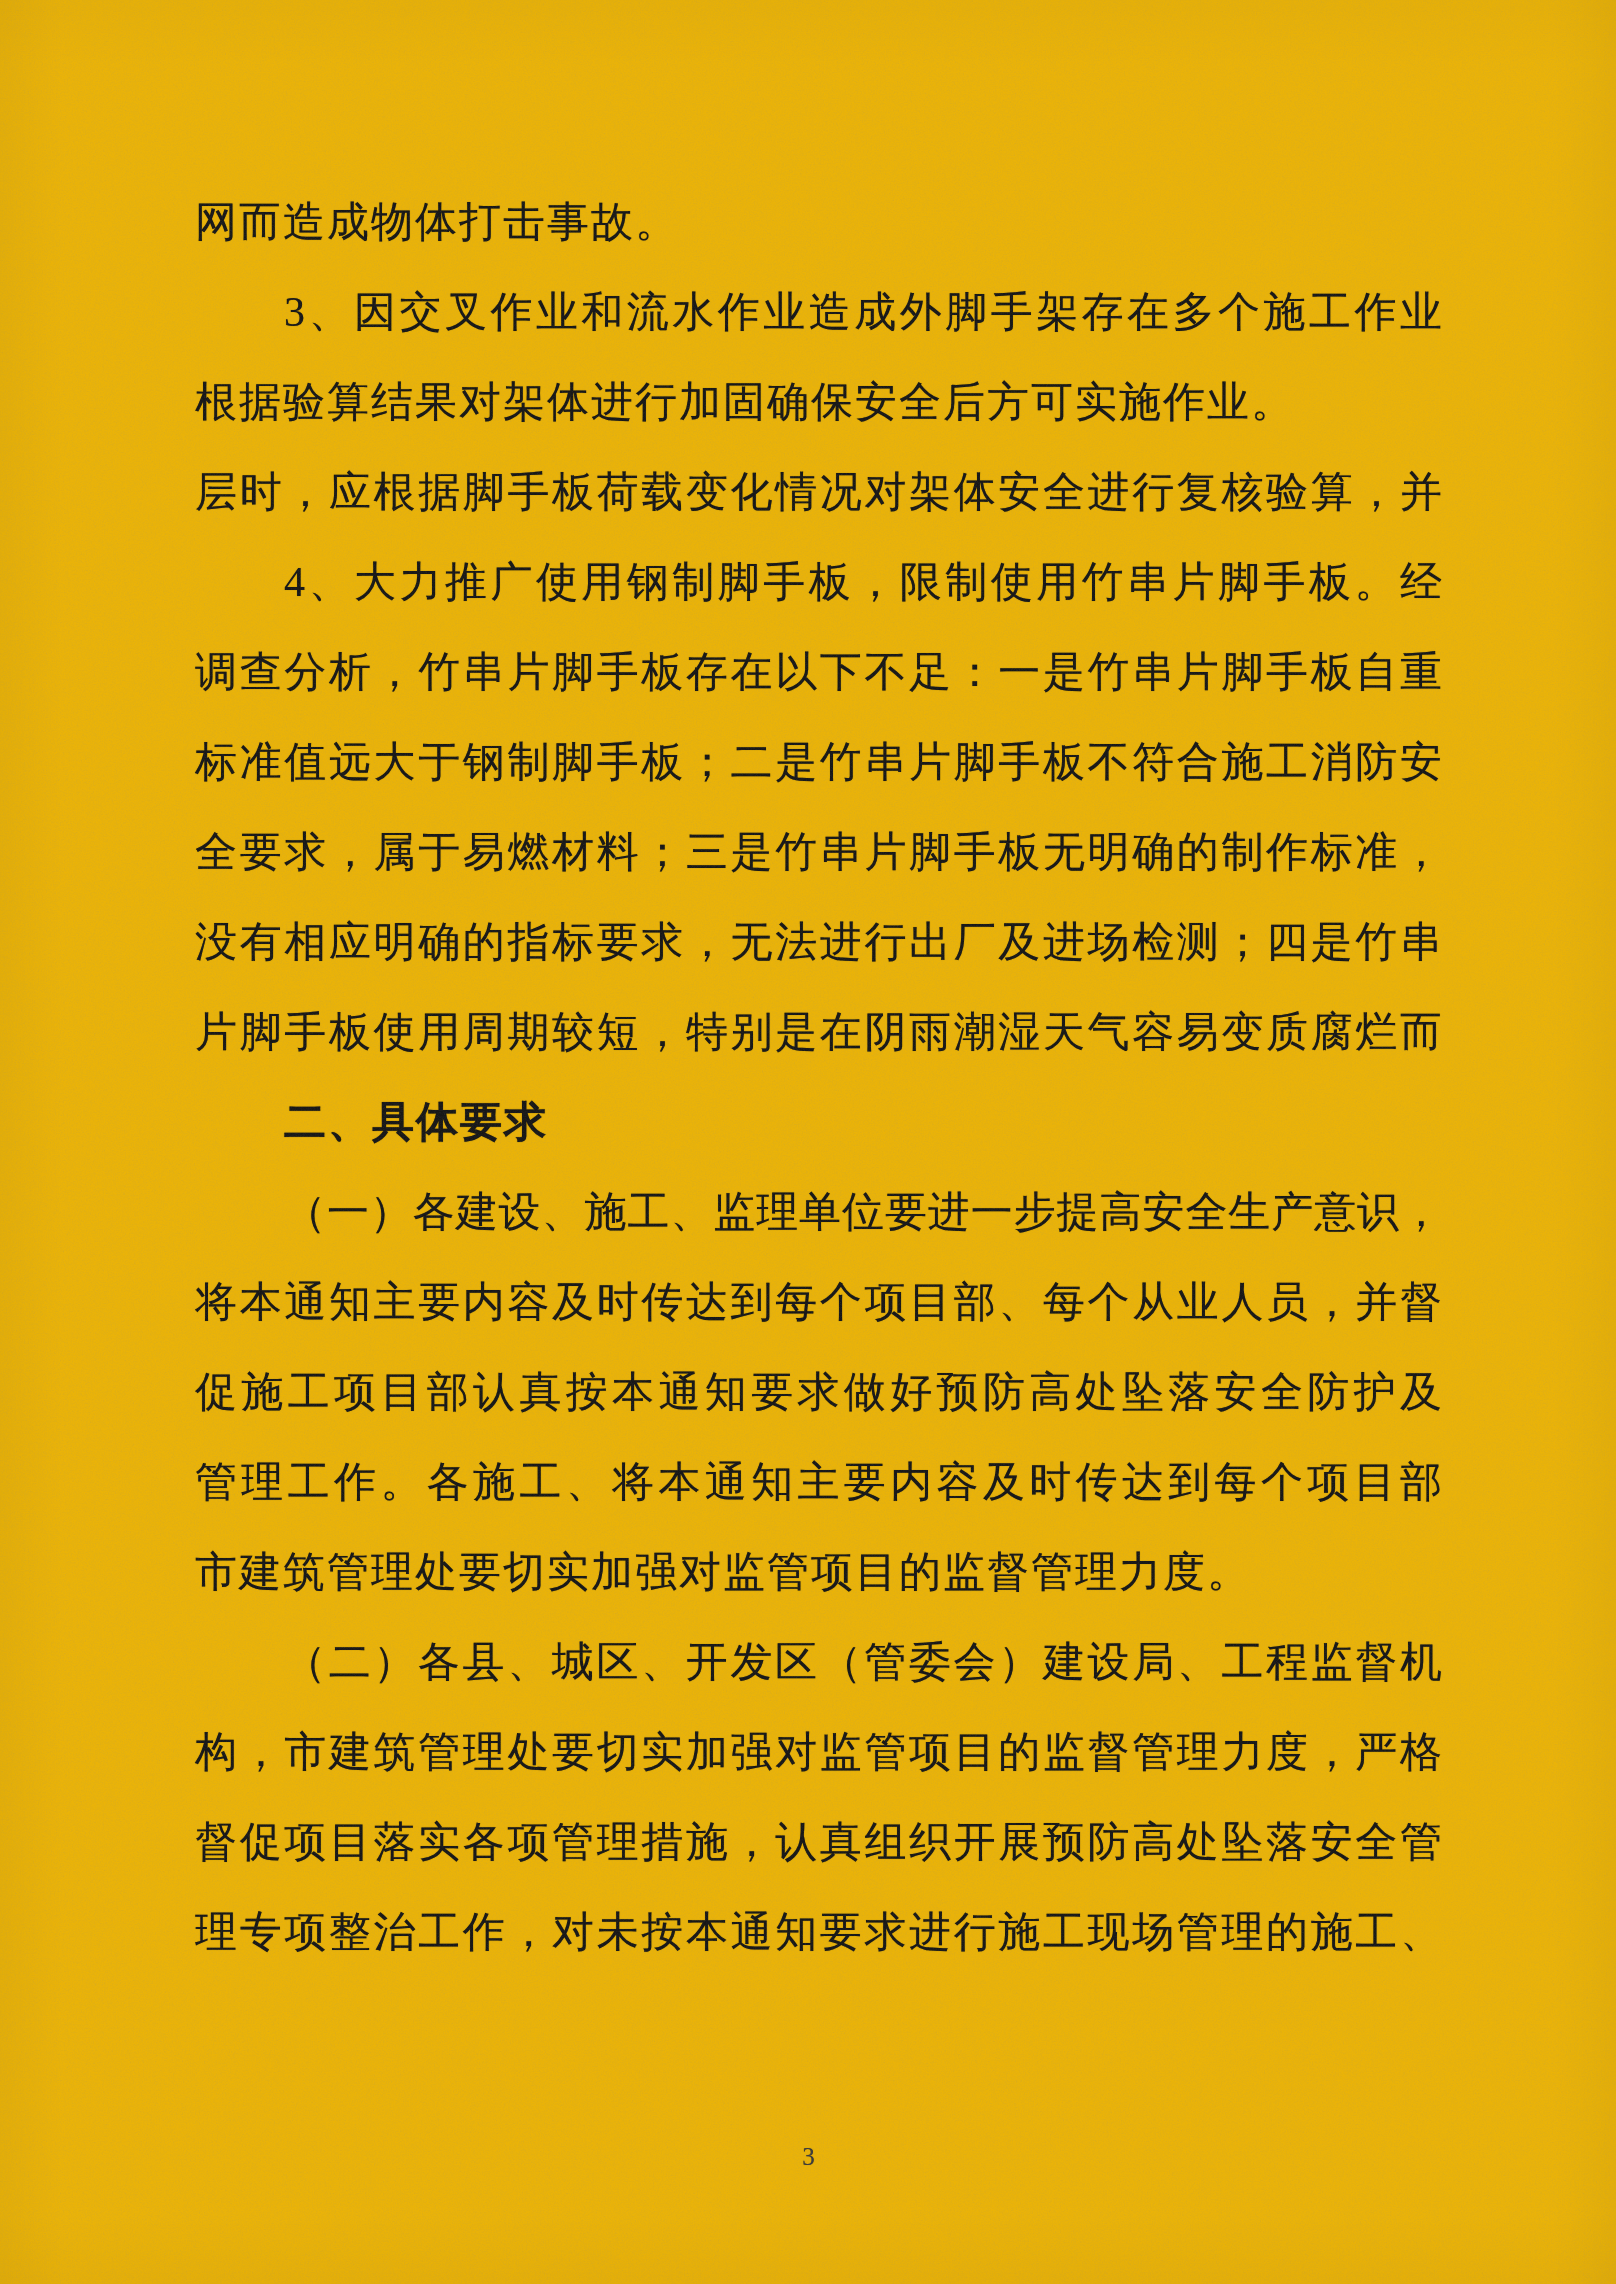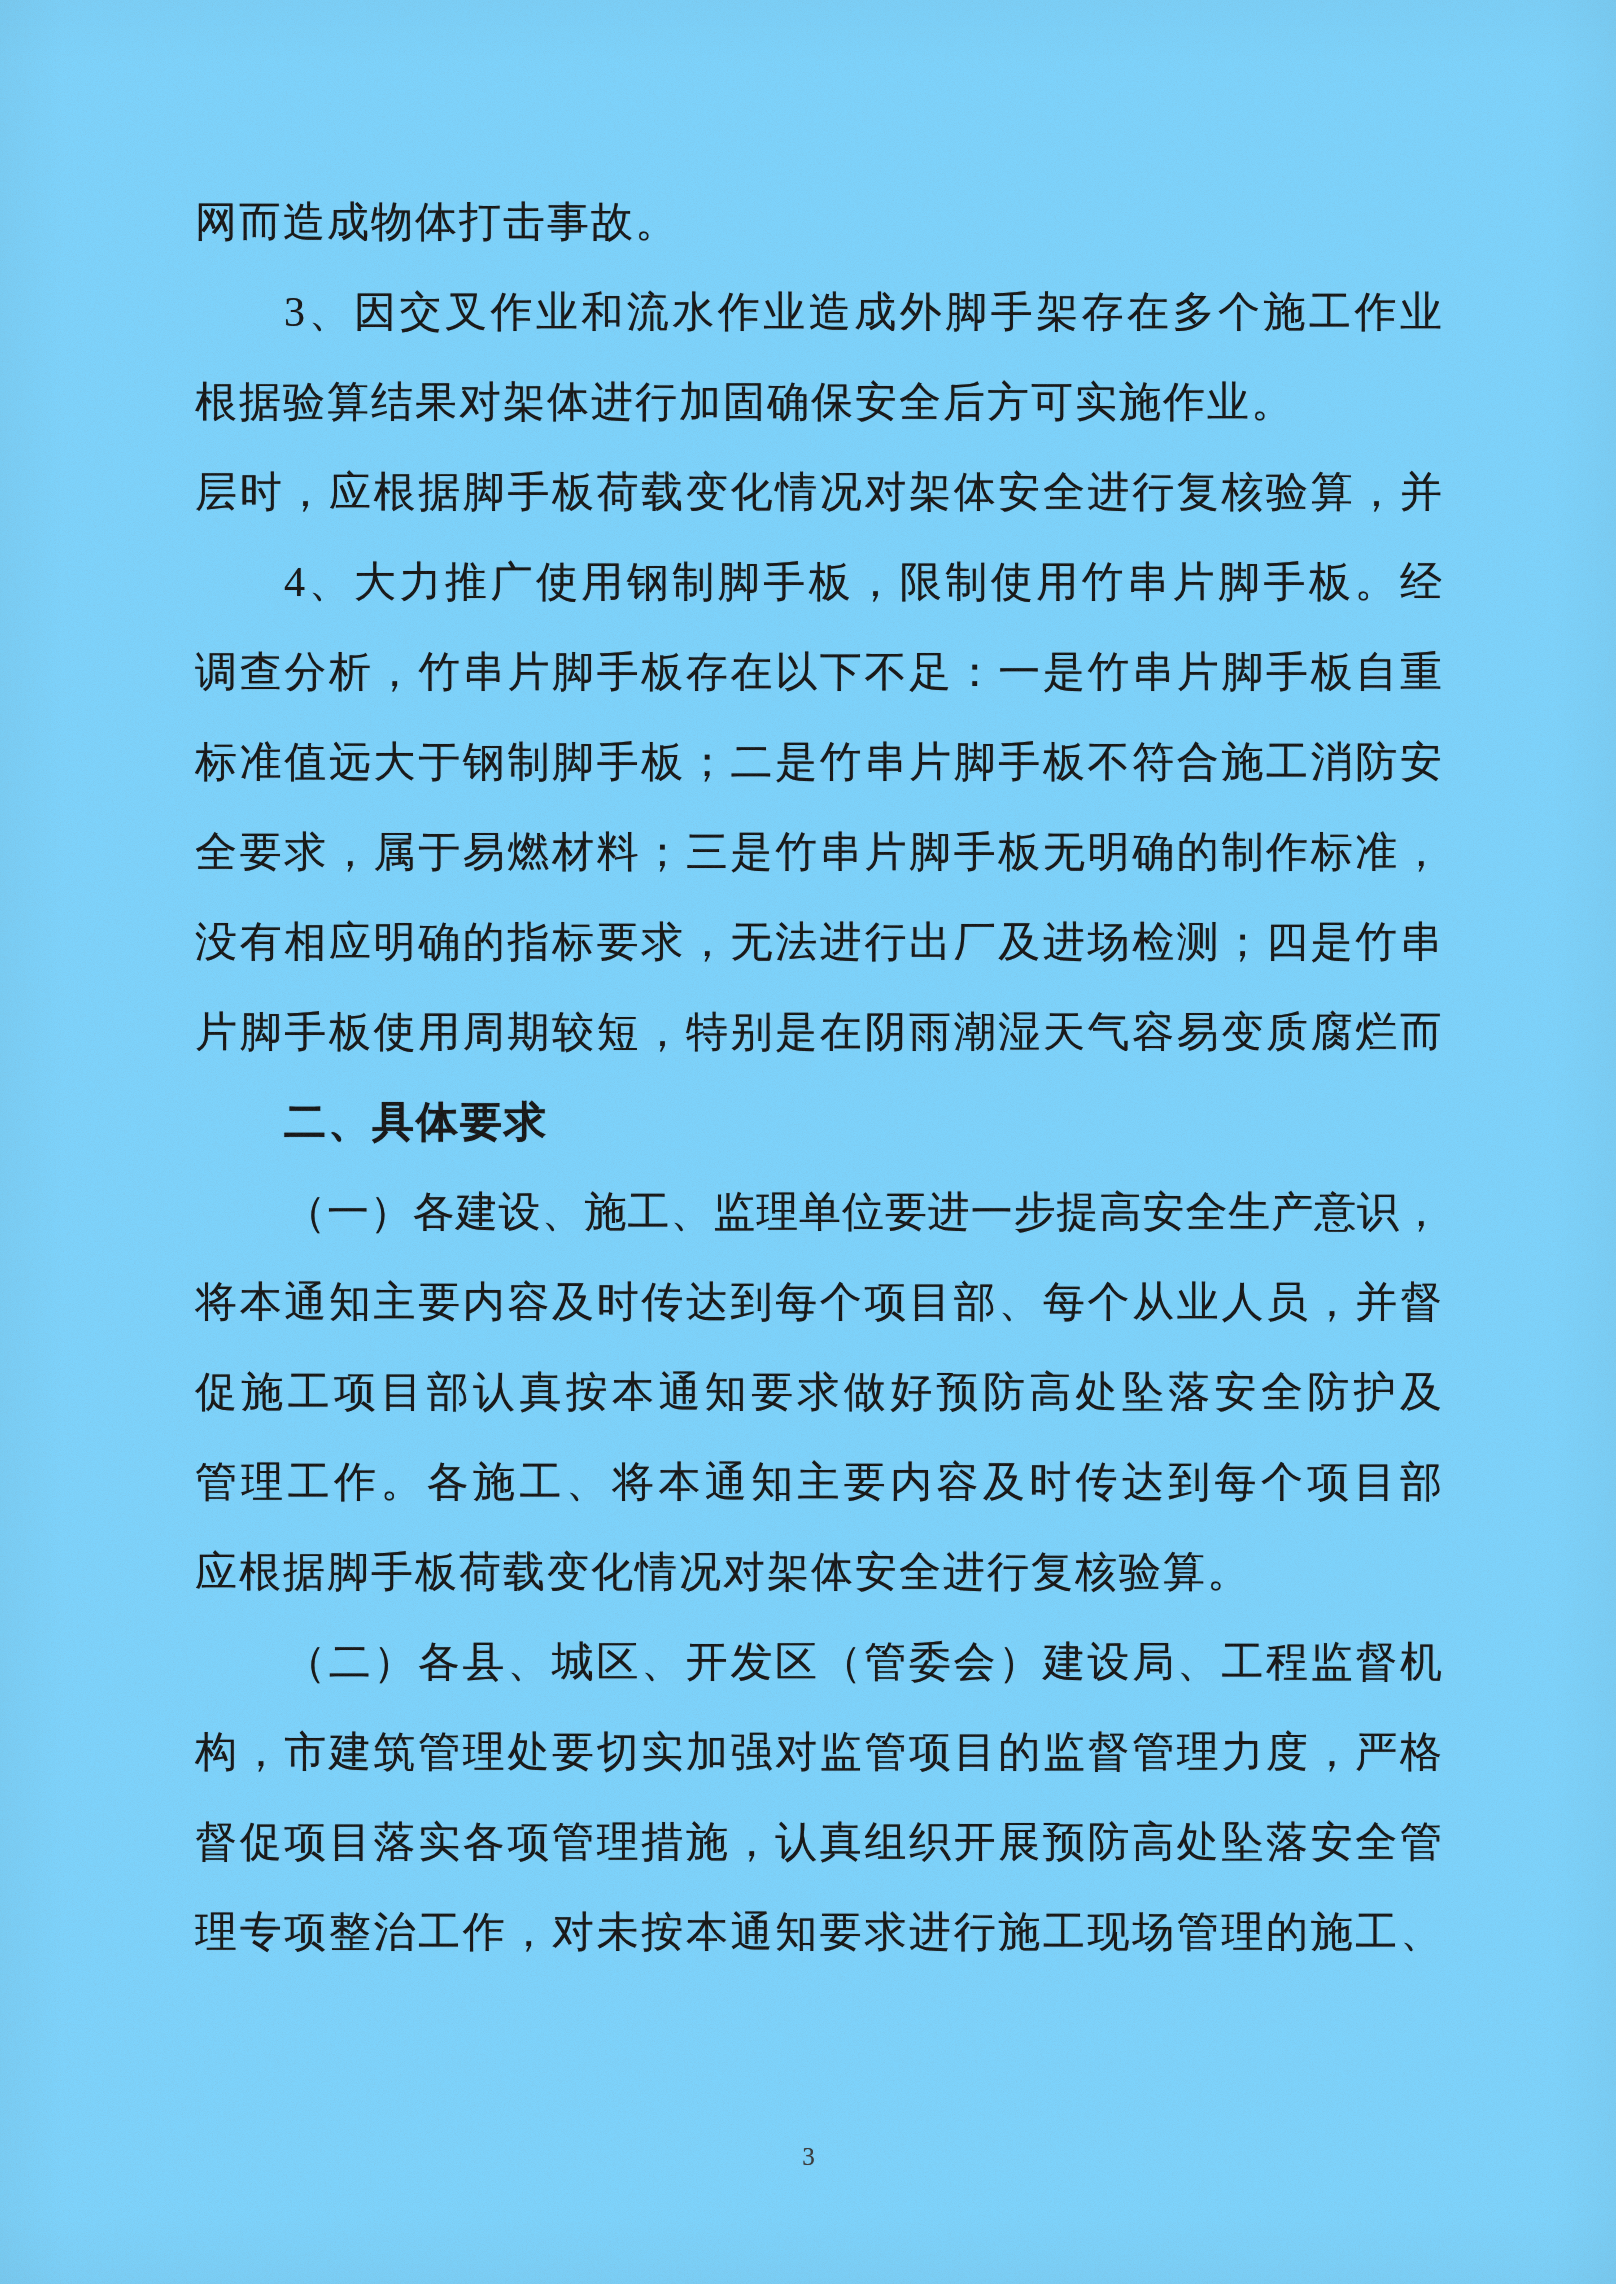--- a/index.html
+++ b/index.html
@@ -4,21 +4,21 @@
 <style>
   html, body {
     margin: 0;
     padding: 0;
     background: #e8e8e6;
   }
   .page {
     position: relative;
     width: 1617px;
     height: 2284px;
-    background: #7dd3fc;
+    background: #eab308;
     overflow: hidden;
     font-family: "Liberation Serif", "DejaVu Serif", serif;
   }
   
   .page::before {
     content: "";
     position: absolute;
     inset: 0;
     background: linear-gradient(90deg, rgba(0,0,0,0.03) 0%, rgba(0,0,0,0) 4%, rgba(0,0,0,0) 96%, rgba(0,0,0,0.03) 100%),
                 linear-gradient(180deg, rgba(0,0,0,0.02) 0%, rgba(0,0,0,0) 3%, rgba(0,0,0,0) 97%, rgba(0,0,0,0.025) 100%);
@@ -86,21 +86,21 @@
       <div class="line fill">调查分析，竹串片脚手板存在以下不足：一是竹串片脚手板自重</div>
       <div class="line fill">标准值远大于钢制脚手板；二是竹串片脚手板不符合施工消防安</div>
       <div class="line fill">全要求，属于易燃材料；三是竹串片脚手板无明确的制作标准，</div>
       <div class="line fill">没有相应明确的指标要求，无法进行出厂及进场检测；四是竹串</div>
       <div class="line fill">片脚手板使用周期较短，特别是在阴雨潮湿天气容易变质腐烂而</div>
       <div class="line indent bold">二、具体要求</div>
       <div class="line indent fill">（一）各建设、施工、监理单位要进一步提高安全生产意识，</div>
       <div class="line fill">将本通知主要内容及时传达到每个项目部、每个从业人员，并督</div>
       <div class="line fill">促施工项目部认真按本通知要求做好预防高处坠落安全防护及</div>
       <div class="line fill">管理工作。各施工、将本通知主要内容及时传达到每个项目部</div>
-      <div class="line">应根据脚手板荷载变化情况对架体安全进行复核验算。</div>
+      <div class="line">市建筑管理处要切实加强对监管项目的监督管理力度。</div>
       <div class="line indent fill">（二）各县、城区、开发区（管委会）建设局、工程监督机</div>
       <div class="line fill">构，市建筑管理处要切实加强对监管项目的监督管理力度，严格</div>
       <div class="line fill">督促项目落实各项管理措施，认真组织开展预防高处坠落安全管</div>
       <div class="line fill">理专项整治工作，对未按本通知要求进行施工现场管理的施工、</div>
     </div>
 
   <div class="page-number">3</div>
 
   <svg class="noise-overlay" width="1617" height="2284" xmlns="http://www.w3.org/2000/svg" viewBox="0 0 2484 3509">
     <filter id="scan-grain">

